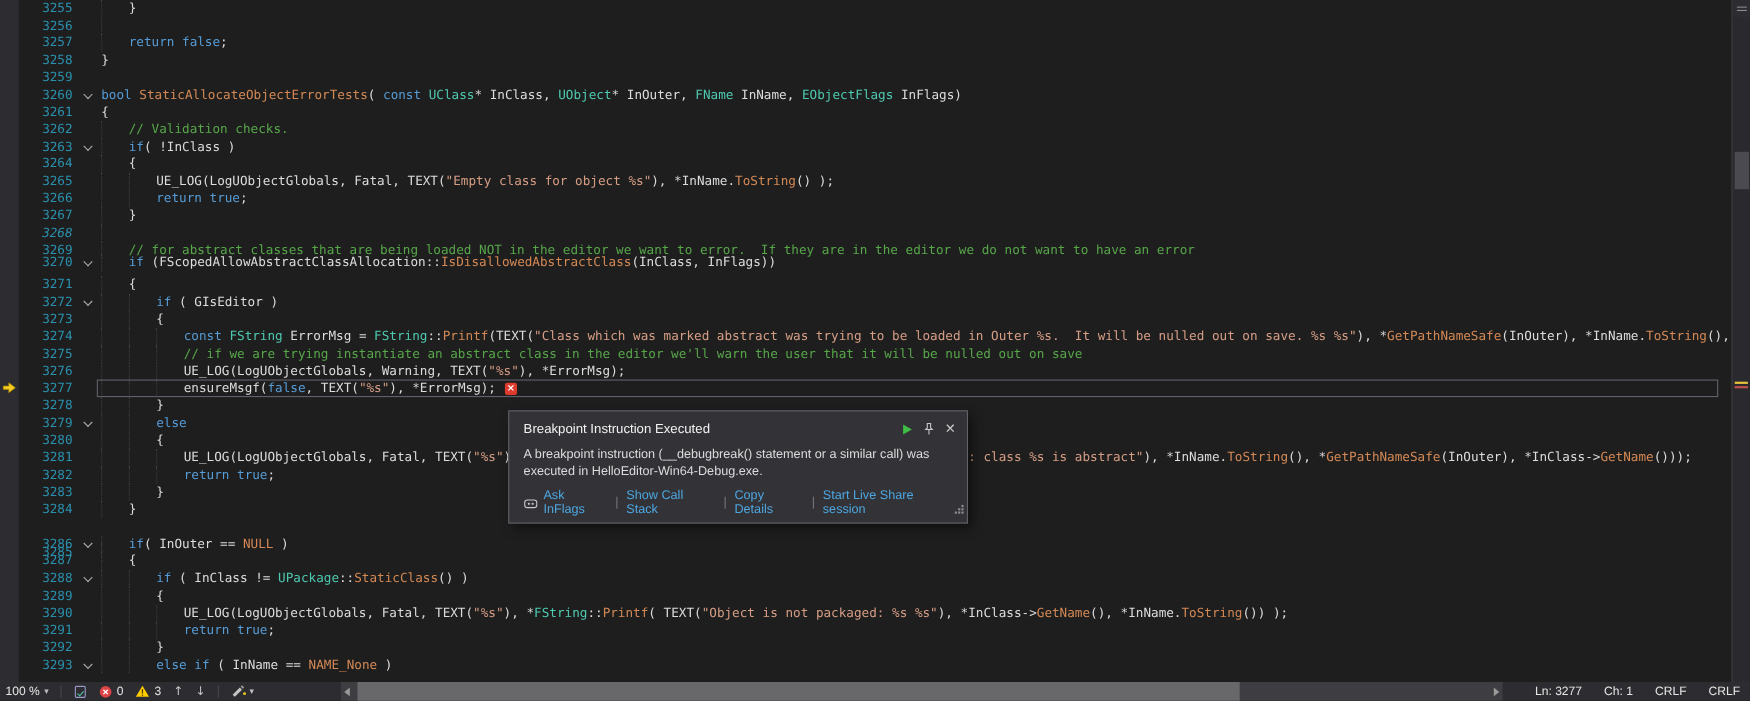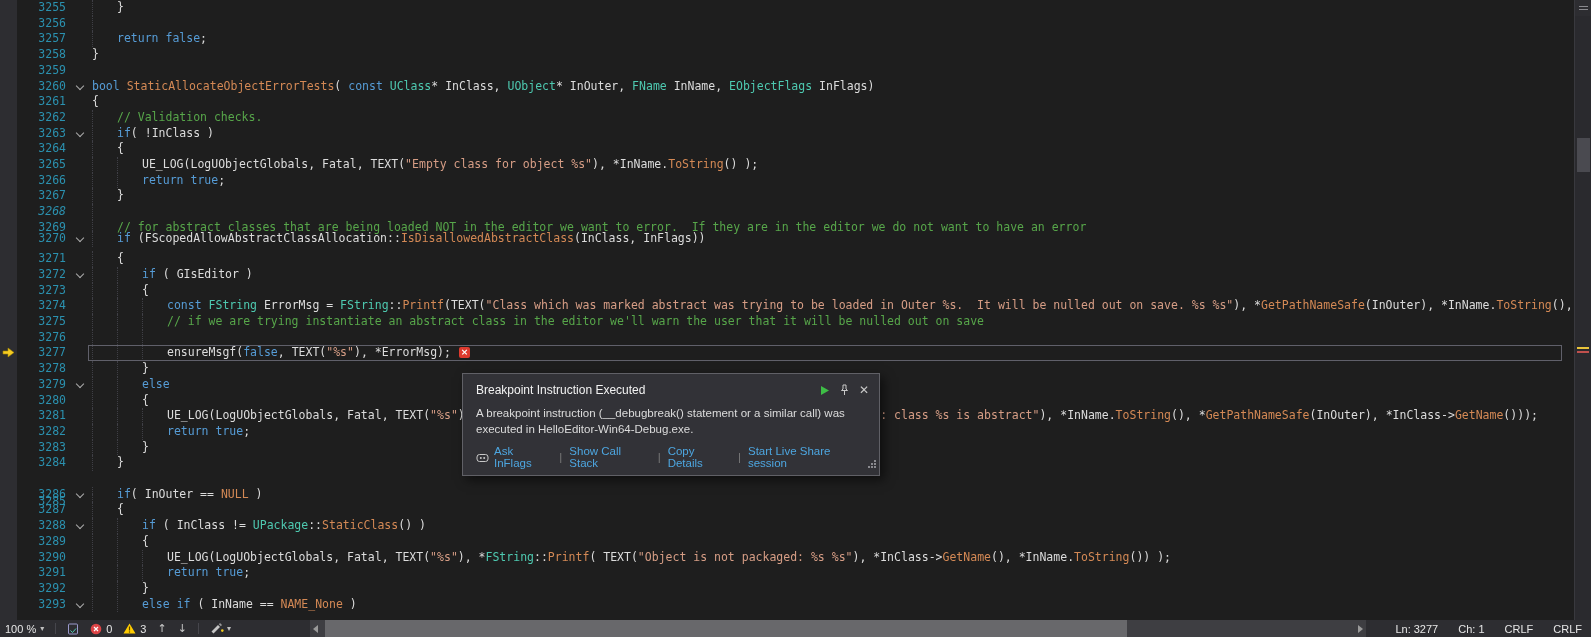--- a/index.html
+++ b/index.html
@@ -176,20 +176,21 @@
         <span class="guide" style="left: 117px;"></span>
         <span class="guide" style="left: 142px;"></span>
         <span class="lnum">3275</span>
         <span class="code"><span class="indent" style="width: 75px;"></span><span class="tk-c">// if we are trying instantiate an abstract class in the editor we'll warn the user that it will be nulled out on save</span></span>
       </div>
       <div class="row" style="top: 329.7px;">
         <span class="guide" style="left: 92px;"></span>
         <span class="guide" style="left: 117px;"></span>
         <span class="guide" style="left: 142px;"></span>
         <span class="lnum">3276</span>
+        <span class="code"><span class="indent" style="width: 75px;"></span><span class="tk-p">UE_LOG(LogUObjectGlobals, Warning, TEXT(</span><span class="tk-s">"%s"</span><span class="tk-p">), *ErrorMsg);</span></span>
       </div>
       <div class="row current" style="top: 345.4px;">
         <span class="guide" style="left: 92px;"></span>
         <span class="guide" style="left: 117px;"></span>
         <span class="guide" style="left: 142px;"></span>
         <span class="lnum">3277</span>
         <span class="cur-arrow"><svg width="13" height="11" viewBox="0 0 13 11">
             <path d="M1 4 h5 V1 l6 4.5 L6 10 V7 H1 z" fill="#F5CB23" stroke="#A88A00" stroke-width="0.6"></path>
           </svg></span>
         <span class="code"><span class="indent" style="width: 75px;"></span><span class="tk-p">ensureMsgf(</span><span class="tk-k">false</span><span class="tk-p">, TEXT(</span><span class="tk-s">"%s"</span><span class="tk-p">), *ErrorMsg);</span><span class="bp-hit">×</span></span>

